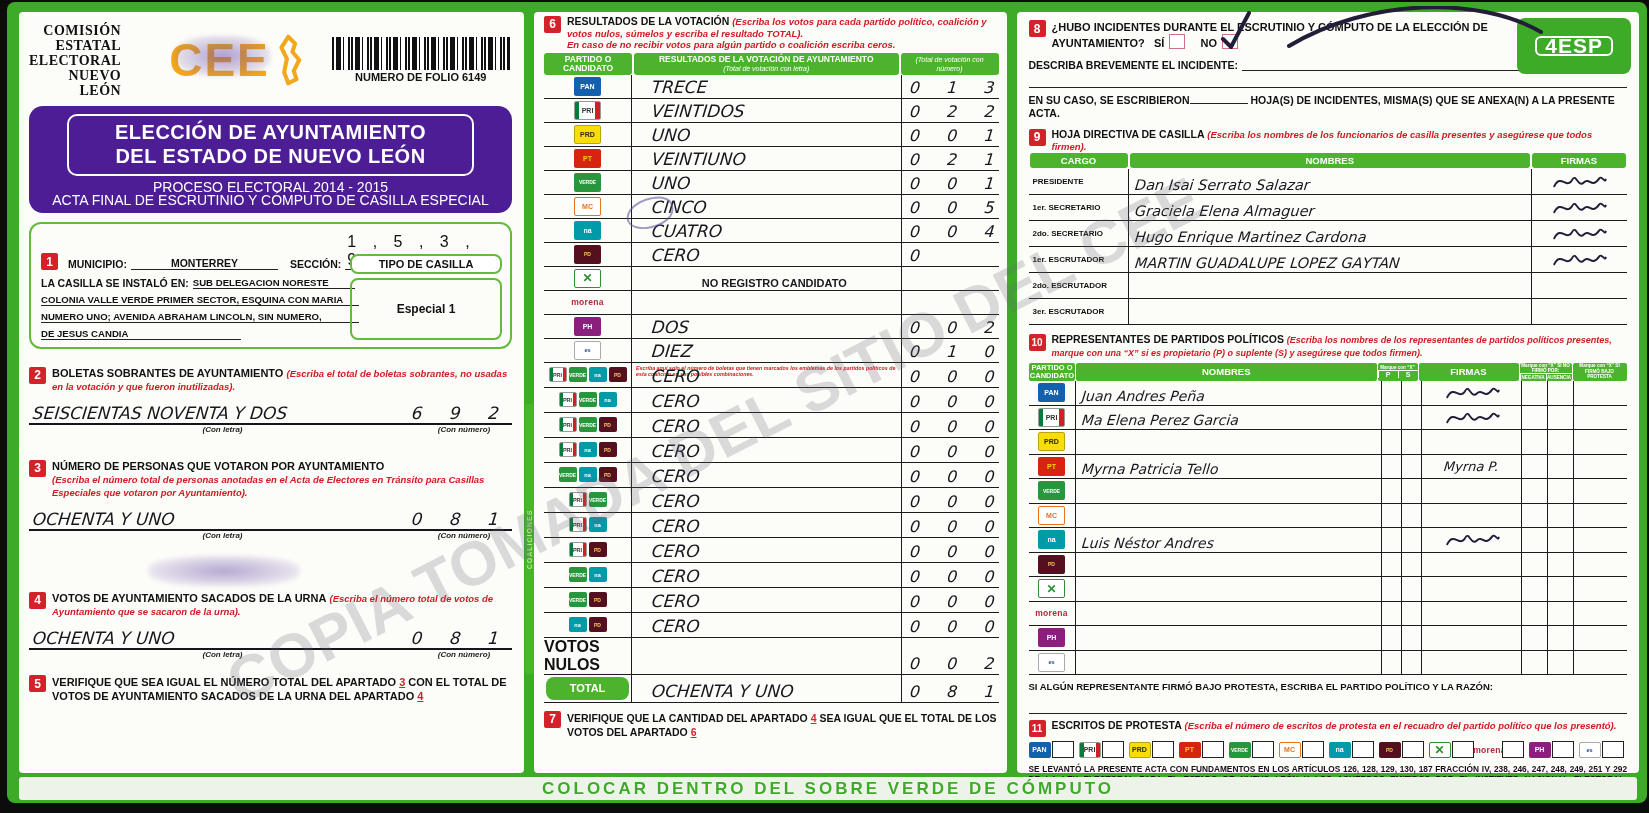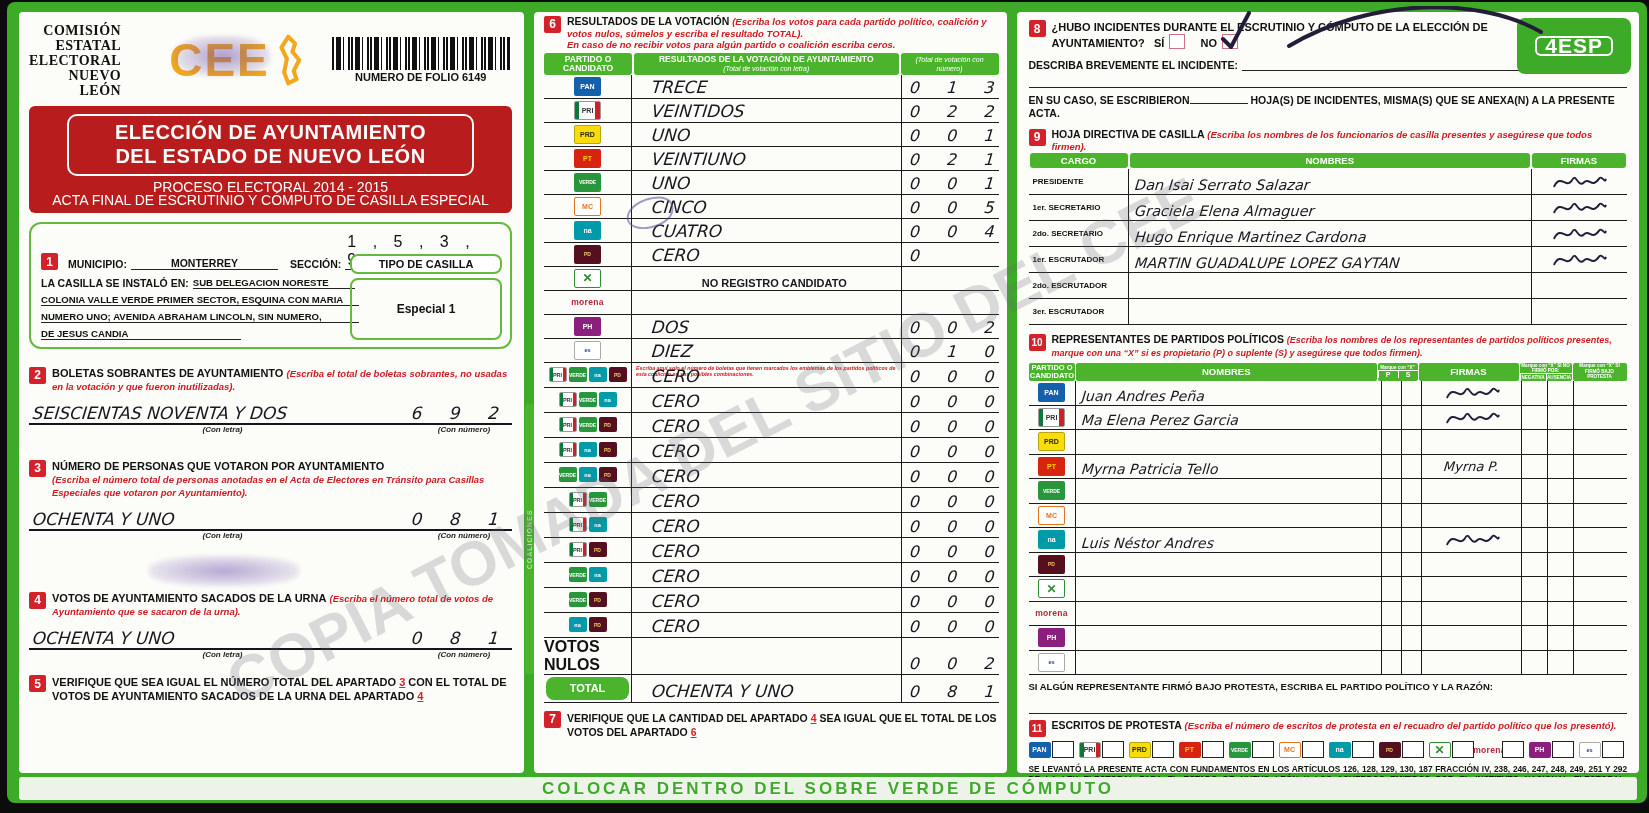--- a/index.html
+++ b/index.html
@@ -33,21 +33,21 @@
   .org{font-weight:900;font-size:14px;line-height:15px;text-align:right;letter-spacing:.5px;
        font-family:"Liberation Serif",serif;width:128px}
   .org-divider{width:3px;height:62px;background:#222}
   .cee-wrap{position:relative;display:flex;align-items:center;gap:4px}
   .cee{font-size:46px;font-weight:900;color:#f2a71c;letter-spacing:2px;line-height:44px}
   .folio{margin-left:auto;text-align:center;margin-right:4px}
   .barcode{width:178px;height:33px;background:repeating-linear-gradient(90deg,#111 0 2px,#fff 2px 4px,
             #111 4px 9px,#fff 9px 11px,#111 11px 12px,#fff 12px 16px,#111 16px 18px,#fff 18px 19px)}
   .folio-label{font-size:11px;font-weight:bold;margin-top:1px}
 
-  .title-box{background:#b91c1c;border-radius:6px;padding:8px 10px 7px;margin-top:4px;text-align:center}
+  .title-box{background:#4c1d95;border-radius:14px;padding:8px 10px 7px;margin-top:4px;text-align:center}
   .title-inner{border:2px solid #fff;border-radius:10px;padding:4px 0 6px;margin:0 28px}
   .t1{color:#fff;font-weight:bold;font-size:20px;line-height:24px;letter-spacing:.5px}
   .t2{color:#fff;font-weight:normal;font-size:14px;line-height:12px;margin-top:1px}
 
   
   .s1{border:2px solid #63ba3c;border-radius:12px;padding:9px 10px 6px;position:relative;margin-top:9px;height:108px}
   .s1 .lbl{font-weight:bold;font-size:10.5px}
   .s1 .val{font-weight:bold;font-size:10.5px}
   .fline{border-bottom:1.4px solid #222;display:inline-block}
   .s1row{display:flex;align-items:flex-end}

